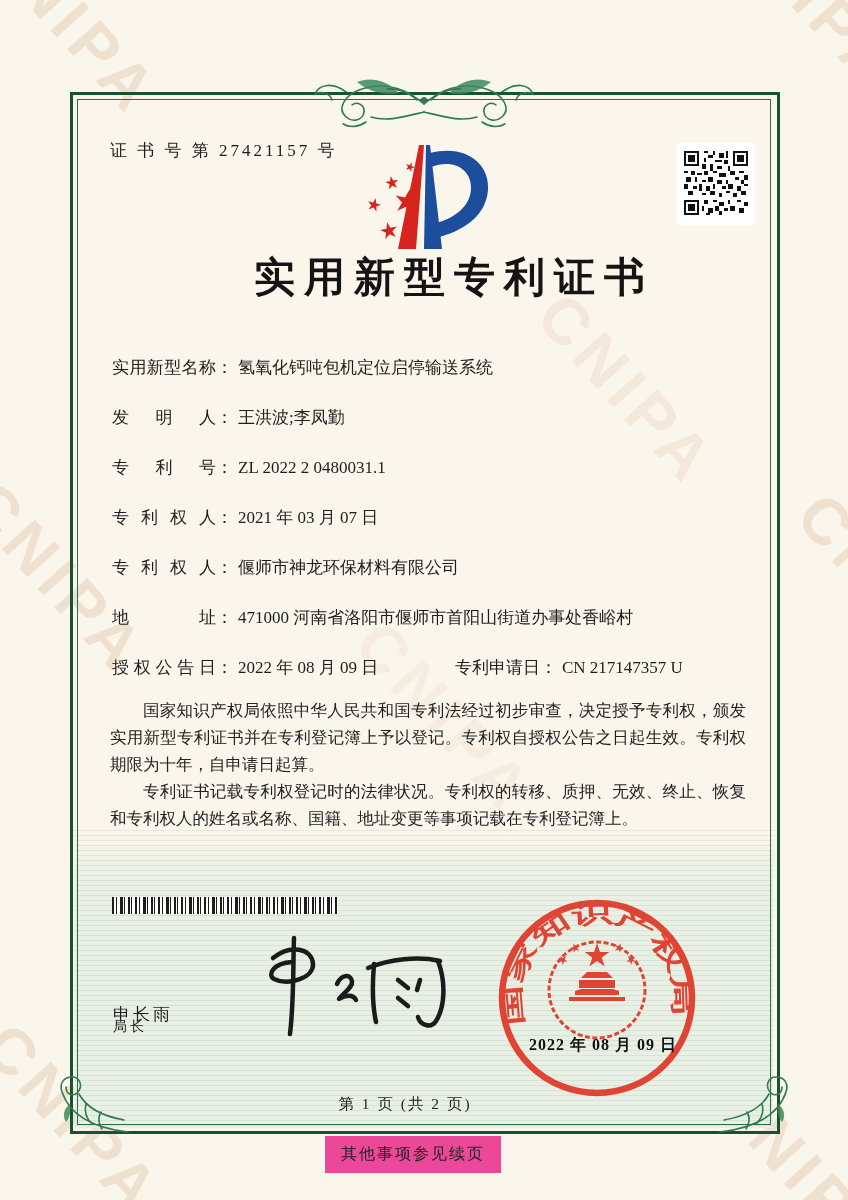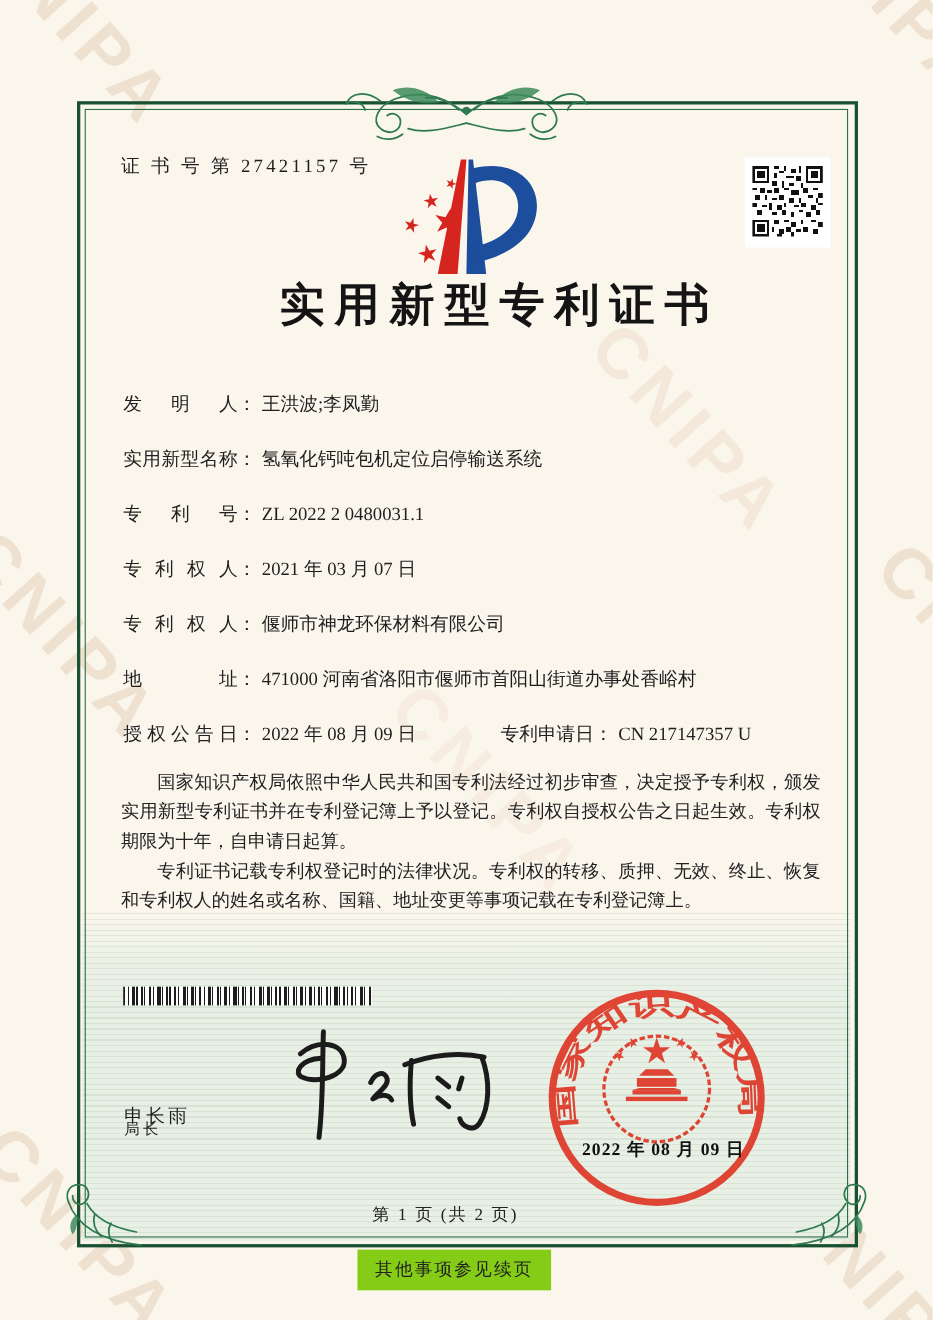--- a/index.html
+++ b/index.html
@@ -70,21 +70,21 @@
   .seal{position:absolute; left:495px; top:896px;}
   .seal-date{
     position:absolute; left:528px; top:1035px; width:150px; text-align:center;
     font-size:16px; font-weight:600; color:#111; letter-spacing:1px; white-space:nowrap;
   }
   .page-indicator{
     position:absolute; left:70px; top:1094px; width:670px; text-align:center;
     font-size:15.5px; letter-spacing:2px; color:#222;
   }
   .continuation{
-    position:absolute; left:325px; top:1136px; background:#84cc16;
+    position:absolute; left:325px; top:1136px; background:#ec4899;
     padding:8px 16px; font-size:16px; letter-spacing:2px; color:#222; white-space:nowrap;
   }
   .ornament{position:absolute; pointer-events:none;}
   .orn-top{left:299px; top:70px;}
   .orn-bl{left:52px; top:1074px;}
   .orn-br{left:718px; top:1074px; transform:scaleX(-1);}
 </style>
 </head>
 <body>
 
@@ -226,24 +226,24 @@
           <rect x="10" y="28" width="2" height="1"></rect>
           <rect x="16" y="27" width="1" height="2"></rect>
       </g>
     </svg>
   </div>
 
   <div class="doc-title">实用新型专利证书</div>
 
   <div class="fields">
     <div class="frow">
+      <span class="lbl">实用新型名称</span><span class="colon">：</span><span class="val">氢氧化钙吨包机定位启停输送系统</span>
+    </div>
+    <div class="frow">
       <span class="lbl">发明人</span><span class="colon">：</span><span class="val">王洪波;李凤勤</span>
-    </div>
-    <div class="frow">
-      <span class="lbl">实用新型名称</span><span class="colon">：</span><span class="val">氢氧化钙吨包机定位启停输送系统</span>
     </div>
     <div class="frow">
       <span class="lbl">专利号</span><span class="colon">：</span><span class="val">ZL 2022 2 0480031.1</span>
     </div>
     <div class="frow">
       <span class="lbl">专利权人</span><span class="colon">：</span><span class="val">2021 年 03 月 07 日</span>
     </div>
     <div class="frow">
       <span class="lbl">专利权人</span><span class="colon">：</span><span class="val">偃师市神龙环保材料有限公司</span>
     </div>

